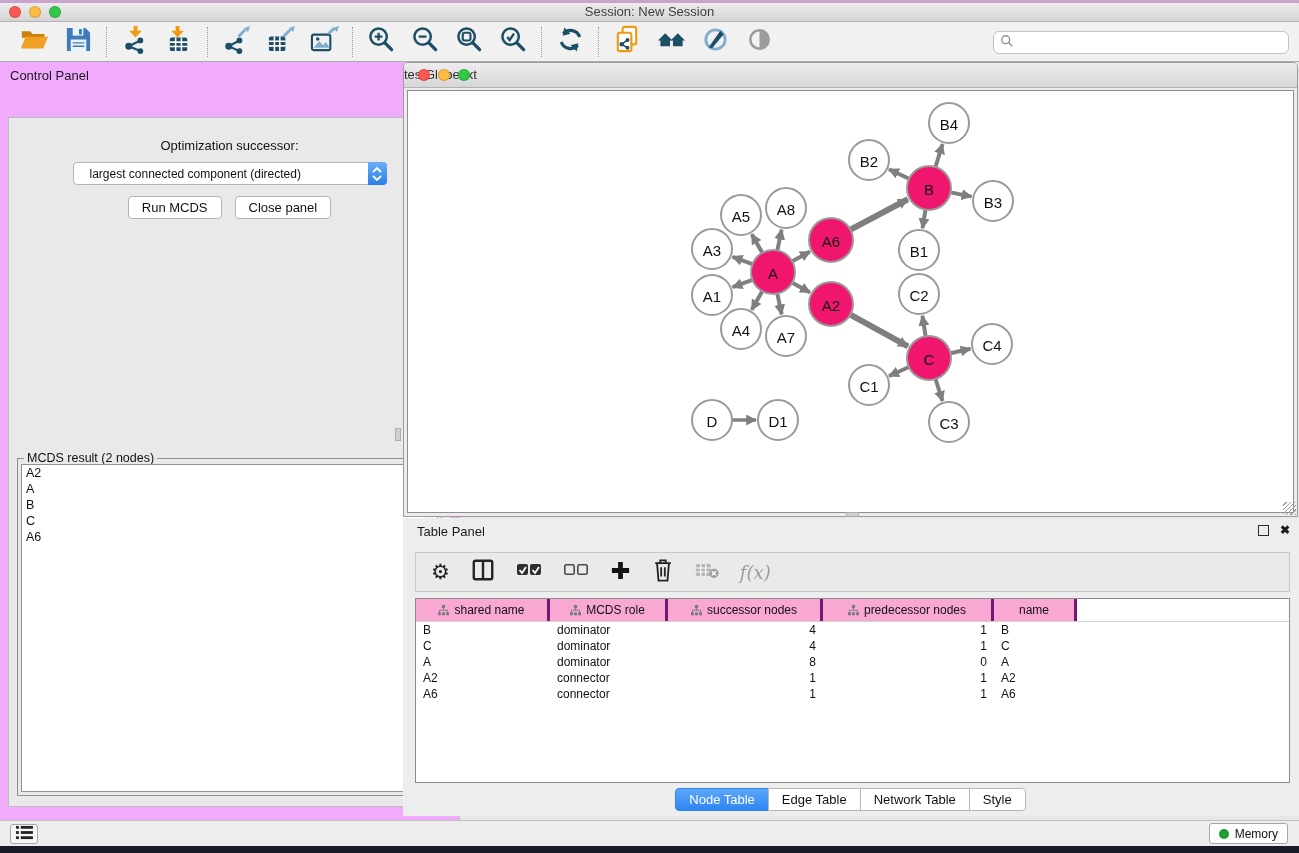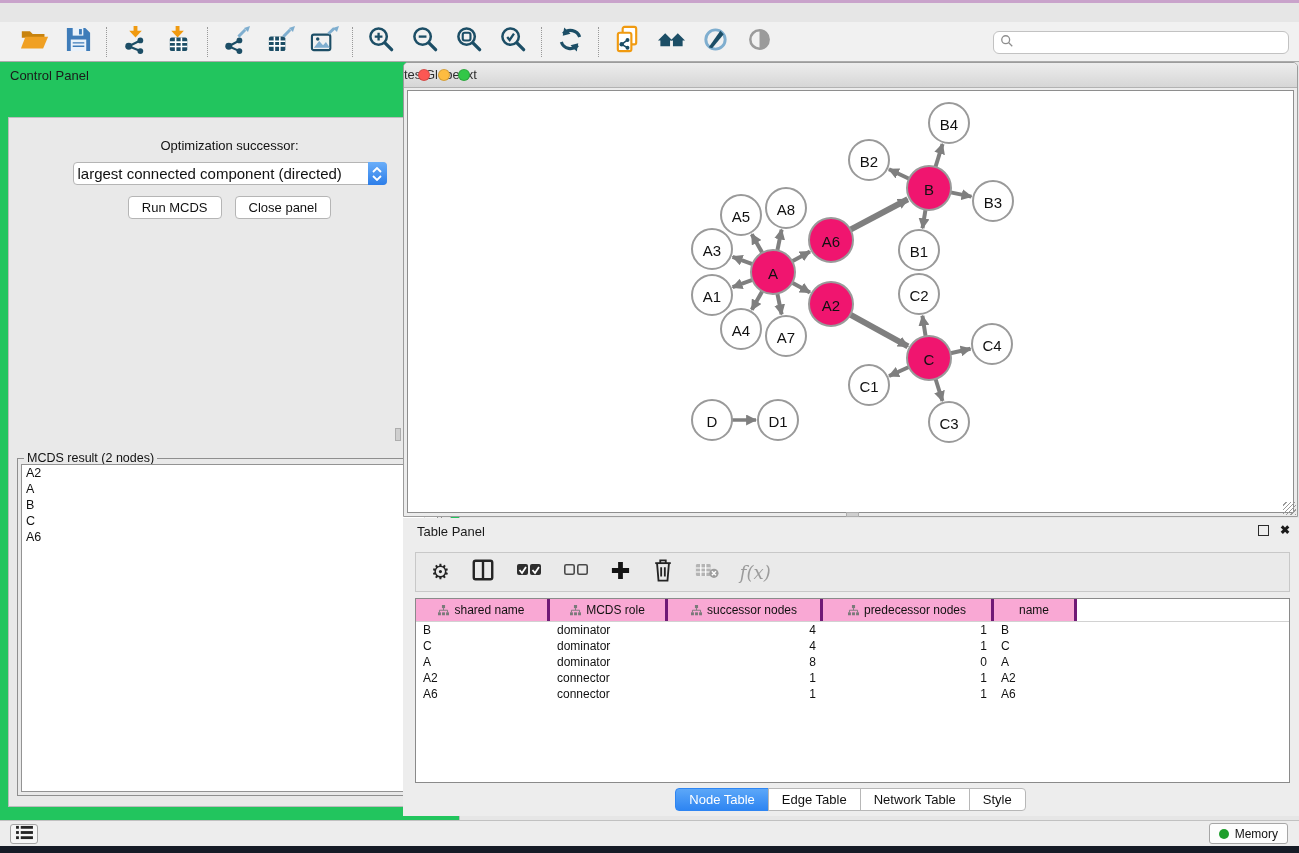--- a/index.html
+++ b/index.html
@@ -21,36 +21,36 @@
     border-bottom:1px solid #ABABAB; display:flex; align-items:center; padding-left:6px; }
   .tb-group { display:flex; align-items:center; gap:10px; padding:0 11px; }
   .tb-sep { width:0; height:30px; border-left:1px dotted #999; }
   .tb-btn { width:34px; height:34px; display:flex; align-items:center; justify-content:center; }
   .tb-btn svg { width:29px; height:29px; }
   .search { position:absolute; right:10px; top:9px; width:296px; height:23px; background:#fff;
     border:1px solid #C2C2C2; border-radius:6px; display:flex; align-items:center; padding:0 6px; gap:4px; }
   .search input { border:none; outline:none; flex:1; font-size:12px; font-family:inherit; background:transparent; }
 
   
-  .control-panel { position:absolute; left:0; top:62px; width:460px; height:758px; background:#22c55e;
+  .control-panel { position:absolute; left:0; top:62px; width:460px; height:758px; background:#f0abfc;
     border-right:1px solid #BEBEBE; }
   .panel-head { position:relative; height:28px; }
   .panel-title { font-size:13px; color:#1A1A1A; padding-left:10px; line-height:28px; }
   .panel-ctrls { position:absolute; right:9px; top:7px; display:flex; gap:11px; align-items:center; }
   .icon-float { width:11px; height:11px; border:1.6px solid #2A2A2A; }
   .icon-close { font-size:12px; font-weight:bold; color:#1A1A1A; line-height:11px; }
   .cp-tabs { position:absolute; left:0; top:33px; width:100%; display:flex; justify-content:center; z-index:2; }
   .tab { font-size:13px; color:#111; background:#fff; border:1px solid #B7B7B7; padding:3px 13px; margin-left:-1px; }
   .tab:first-child{ border-radius:4px 0 0 4px; } .tab:last-child{ border-radius:0 4px 4px 0; }
   .tab.active { background:linear-gradient(#5CA7F8,#2E85F2); border-color:#2E85F2; color:#fff; }
   .cp-body { position:absolute; left:8px; right:8px; top:55px; bottom:13px; background:#E9E9E9; border:1px solid #BCBCBC; }
   .opt-label { margin-top:20px; text-align:center; font-size:13px; color:#111; }
   .dropdown { margin:9px auto 0; width:314px; height:23px; background:#fff; border:1px solid #B5B5B5;
     border-radius:4px; display:flex; align-items:center; }
-  .dropdown-text { flex:1; font-size:15px; color:#111; padding-left:4px; white-space:nowrap; overflow:hidden; }
+  .dropdown-text { flex:1; font-size:12px; color:#111; padding-left:16px; white-space:nowrap; overflow:hidden; }
   .spinner { width:19px; height:23px; margin:-1px -1px -1px 0; background:linear-gradient(#6AAEF9,#2D7EE9);
     border-radius:0 4px 4px 0; display:flex; flex-direction:column; align-items:center; justify-content:center; gap:2px; }
   .cp-buttons { display:flex; justify-content:center; gap:13px; margin-top:11px; }
   .btn { font-size:13px; color:#111; background:#fff; border:1px solid #B5B5B5; border-radius:4px; padding:3px 13px; }
   .result-box { position:absolute; left:8px; right:8px; top:340px; bottom:10px; border:1px solid #8F8F8F; }
   .result-legend { position:absolute; left:6px; top:-8px; background:#E9E9E9; font-size:12.5px; color:#111; padding:0 3px; }
   .result-list { position:absolute; left:3px; right:3px; top:5px; bottom:3px; background:#fff; border:1px solid #939393; overflow:hidden; }
   .result-scroll { position:absolute; right:0; top:0; bottom:0; width:13px; background:#FAFAFA; border-left:1px solid #E2E2E2; }
   .list-item { font-size:12.5px; color:#111; line-height:16px; padding-left:4px; }
 
@@ -91,20 +91,28 @@
 
   .mini-thumb-v { position:absolute; left:395px; top:428px; width:6px; height:13px; background:#CFCFCF; border:1px solid #ADADAD; }
   .mini-thumb-h { position:absolute; left:846px; top:512px; width:13px; height:5px; background:#CFCFCF; border:1px solid #ADADAD; }
 </style>
 </head>
 <body>
 
 <div class="screen">
   <div class="desk-top"></div>
 
+  <div class="titlebar">
+    <div class="traffic">
+      <span class="light red"></span>
+      <span class="light yellow"></span>
+      <span class="light green"></span>
+    </div>
+    <div class="win-title">Session: New Session</div>
+  </div>
 
   <div class="toolbar">
     <div class="tb-group">
       <div class="tb-btn">
           <span><svg viewBox="0 0 32 30">
               <path d="M2 6 h9 l3 3 h13 v4 H2 Z" fill="#C8830E"></path>
               <path d="M1 25 L6 12 h25 L25.5 25 Z" fill="#F0A023"></path>
             </svg></span>
         </div>
       <div class="tb-btn">

